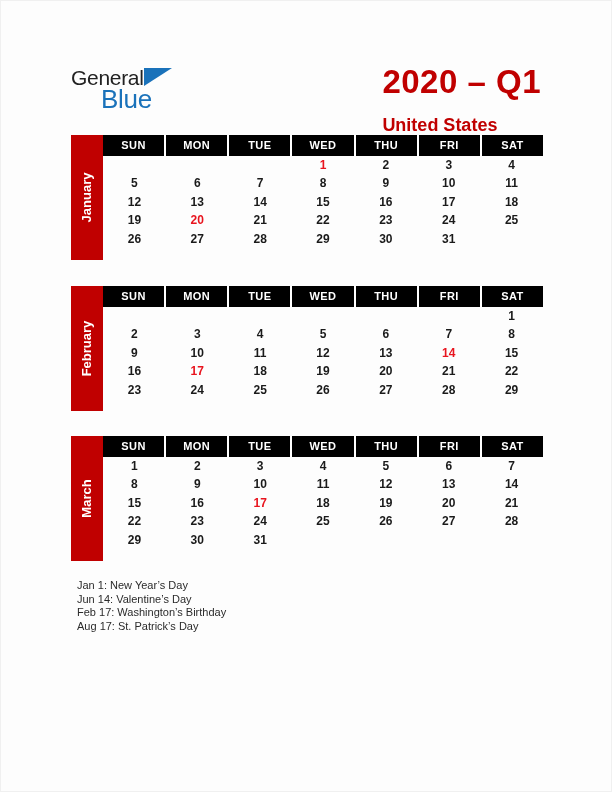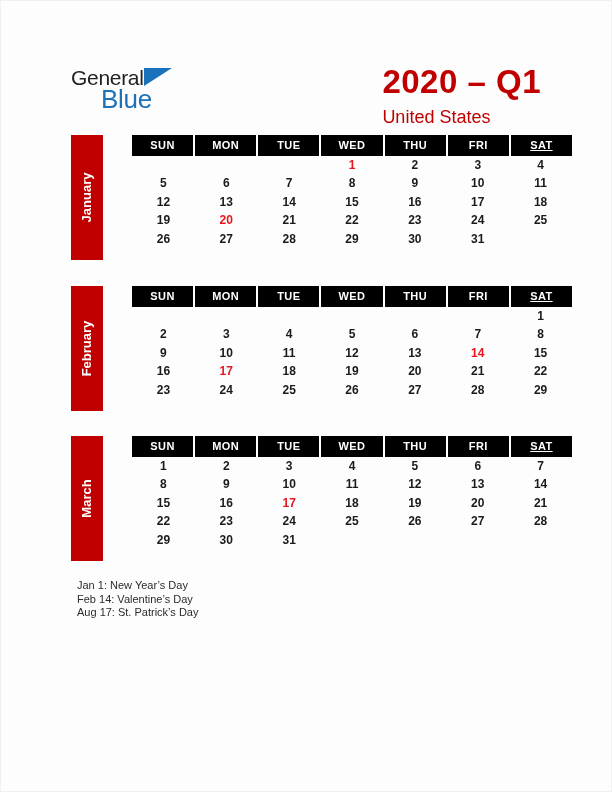--- a/index.html
+++ b/index.html
@@ -78,24 +78,24 @@
   .title-main {
     font-size: 33px;
     font-weight: bold;
     color: #c00000;
     line-height: 38px;
     letter-spacing: 0.5px;
     white-space: nowrap;
   }
   .title-sub {
     font-size: 18px;
-    font-weight: normal;
+    font-weight: bold;
     color: #c00000;
     line-height: 24px;
-    margin-top: 4px;
+    margin-top: 12px;
     white-space: nowrap;
   }
 
   
   .month-block {
     position: absolute;
     left: 70px;
     width: 472px;
   }
   #month-0 { top: 134px; }
@@ -123,21 +123,20 @@
     transform-origin: 0 0;
     transform: rotate(-90deg) translate(-110px, 0);
     white-space: nowrap;
   }
 
   .grid {
     position: absolute;
     left: 32px;
     top: 0;
     width: 440px;
-    margin-left: 29px;
   }
 
   .row {
     display: flex;
     width: 440px;
   }
 
   .head-row {
     background: #000000;
     height: 21px;
@@ -146,21 +145,21 @@
     flex: 1 1 0;
     text-align: center;
     color: #ffffff;
     font-size: 11px;
     font-weight: bold;
     line-height: 21px;
     letter-spacing: 0.4px;
     border-right: 2px solid #ffffff;
     box-sizing: border-box;
   }
-  .head-cell:last-child { border-right: none; text-decoration: underline; }
+  .head-cell:last-child { border-right: none; }
 
   .day-row {
     height: 18.4px;
   }
   .day-cell {
     flex: 1 1 0;
     text-align: center;
     font-size: 12px;
     font-weight: bold;
     color: #1a1a1a;
@@ -387,17 +386,18 @@
           <div class="day-cell empty"></div>
           <div class="day-cell empty"></div>
           <div class="day-cell empty"></div>
           <div class="day-cell empty"></div>
         </div>
       </div>
     </div>
 
   <div class="holiday-list" id="holiday-list">
       <div class="holiday-item">Jan 1: New Year’s Day</div>
-      <div class="holiday-item">Feb 14: Valentine’s Day</div>
+      <div class="holiday-item">Jun 14: Valentine’s Day</div>
+      <div class="holiday-item">Feb 17: Washington’s Birthday</div>
       <div class="holiday-item">Aug 17: St. Patrick’s Day</div>
     </div>
 
 </div>
 
 </body></html>

